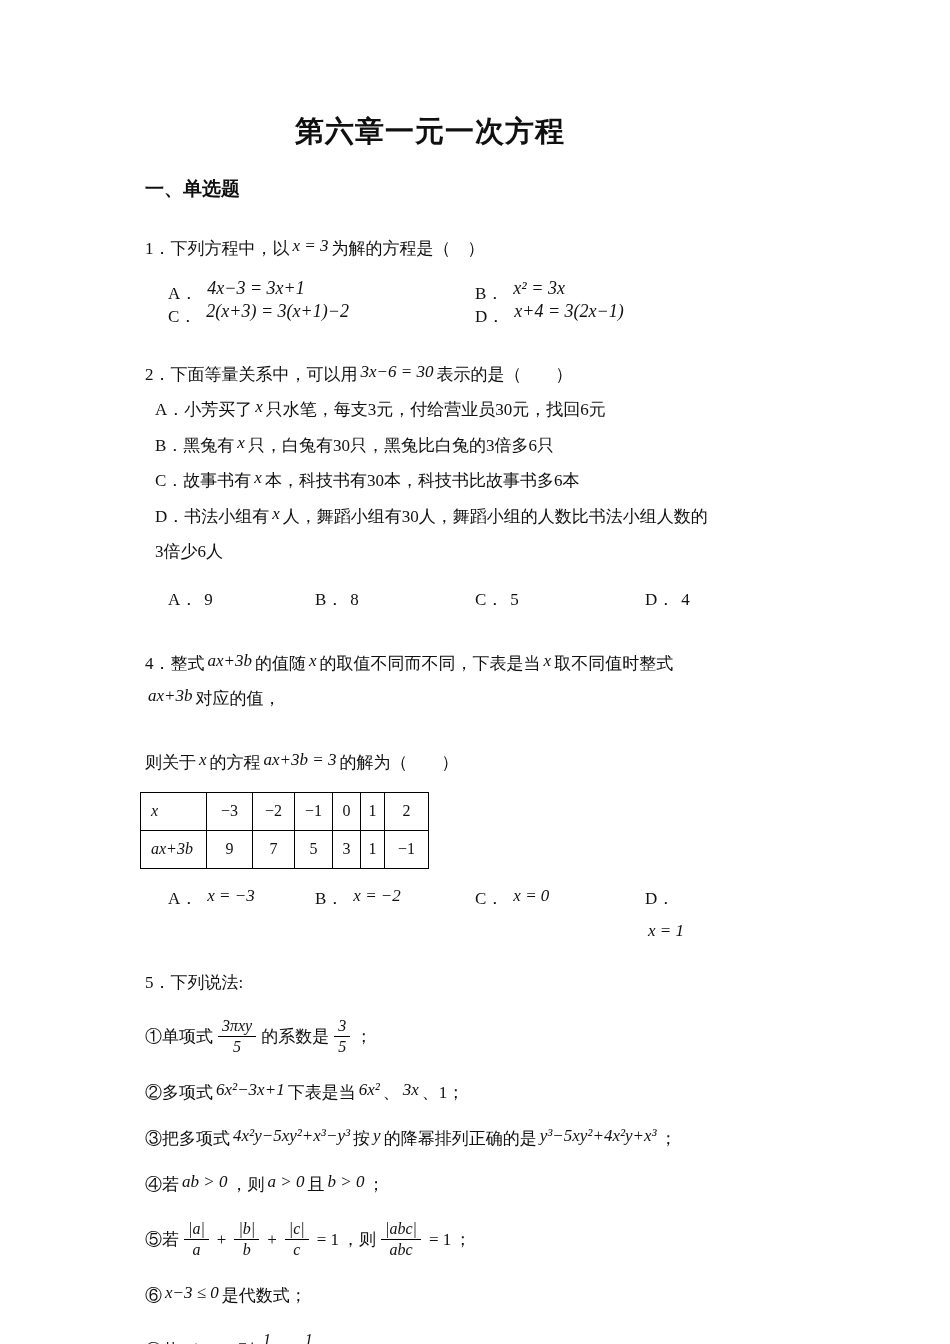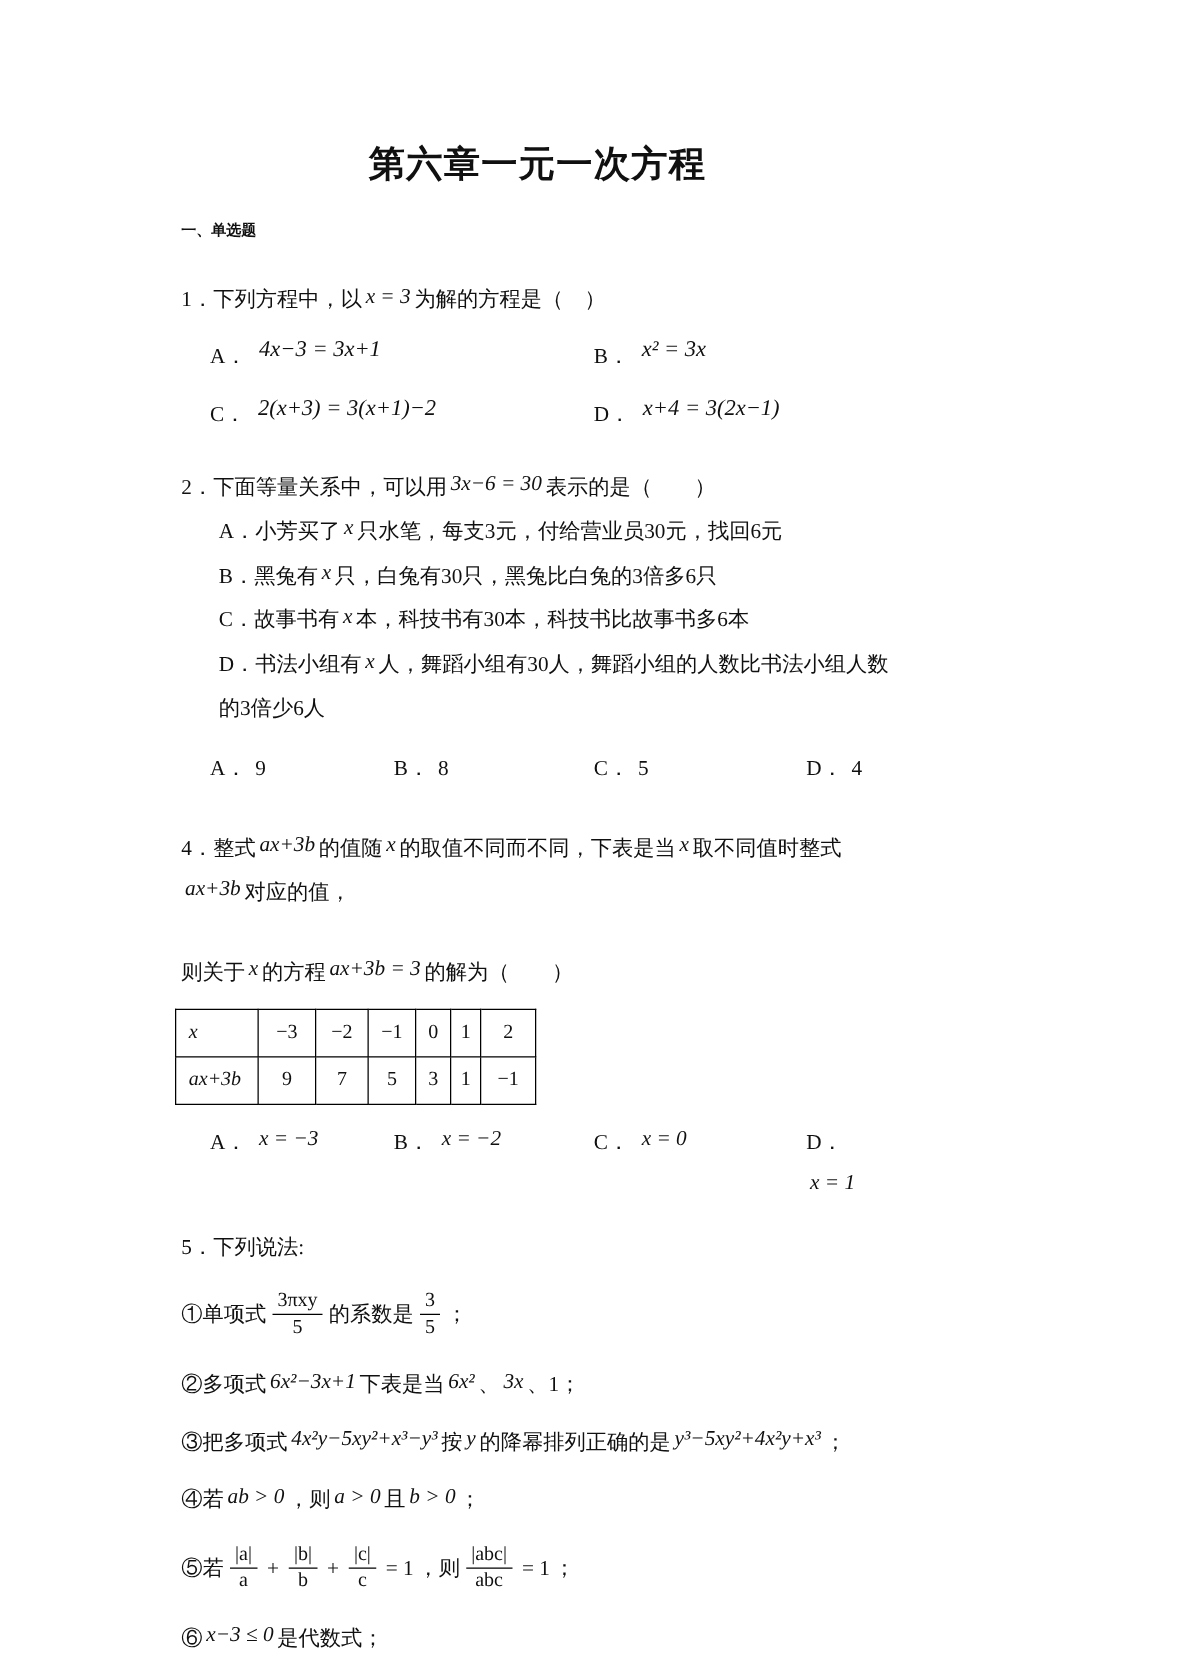--- a/index.html
+++ b/index.html
@@ -9,52 +9,52 @@
     font-family: "Liberation Serif", "DejaVu Serif", serif;
     color: #101010; font-size: 17px;
   }
   .page { width: 843px; min-height: 1344px; padding: 112px 128px 30px 145px; }
 
   .title {
     font-family: "Liberation Sans", "DejaVu Sans", sans-serif;
     font-weight: 700; font-size: 29px; text-align: center;
     margin: 0 0 24px 0; letter-spacing: 1px;
   }
-  .sec { font-weight: 700; font-size: 12px; margin: 0 0 8px 0; }
+  .sec { font-weight: 700; font-size: 19px; margin: 0 0 8px 0; }
 
   .stem { line-height: 35px; margin-top: 29px; }
   .m {
     font-family: "Liberation Serif", "DejaVu Serif", serif;
     font-style: italic; position: relative; top: -3px;
     margin: 0 3px; white-space: nowrap;
   }
   .m sup { font-size: 11px; }
   .olabel { margin-right: 7px; font-style: normal; }
 
   .q { margin-bottom: 4px; }
 
-  .q1-opts { display: grid; grid-template-columns: 307px 1fr; margin: 16px 0 22px 23px; row-gap: 24px; }
+  .q1-opts { display: grid; grid-template-columns: 307px 1fr; margin: 16px 0 22px 23px; }
   .q1-opts .m { font-size: 18px; top: -5px; }
 
-  .opt-line { line-height: 35.5px; margin-left: 30px; }
+  .opt-line { line-height: 35.5px; margin-left: 10px; }
 
   .q3 .stem { line-height: 50px; }
   .row-opts { display: grid; grid-template-columns: 147px 160px 170px 1fr; margin: 12px 0 14px 23px; line-height: 35px; }
 
   .q4 .stem { line-height: 35px; }
   table.vals { border-collapse: collapse; margin: 12px 0 12px -5px; }
   .vals td { border: 1.4px solid #000; text-align: center; height: 38px; font-size: 16px; padding: 0 4px; }
   .vals td.c0 { text-align: left; padding-left: 10px; font-style: italic; width: 66px; }
 
   .q5-head { line-height: 35px; margin-top: 0; }
   .item { margin: 9px 0; line-height: 37px; }
   .item-frac { display: flex; align-items: center; margin: 12px 0; min-height: 50px; line-height: 1.15; }
   .frac {
     display: inline-flex; flex-direction: column; align-items: center;
-    margin: 0 5px; font-size: 16px;
+    margin: 0 5px; font-style: italic; font-size: 16px;
     font-family: "Liberation Serif", "DejaVu Serif", serif;
   }
   .frac .fn { border-bottom: 1.2px solid #000; padding: 0 4px 1px 4px; }
   .frac .fd { padding-top: 1px; }
   .op { margin: 0 3px; }
 </style>
 </head>
 <body>
 
 <div class="page">

